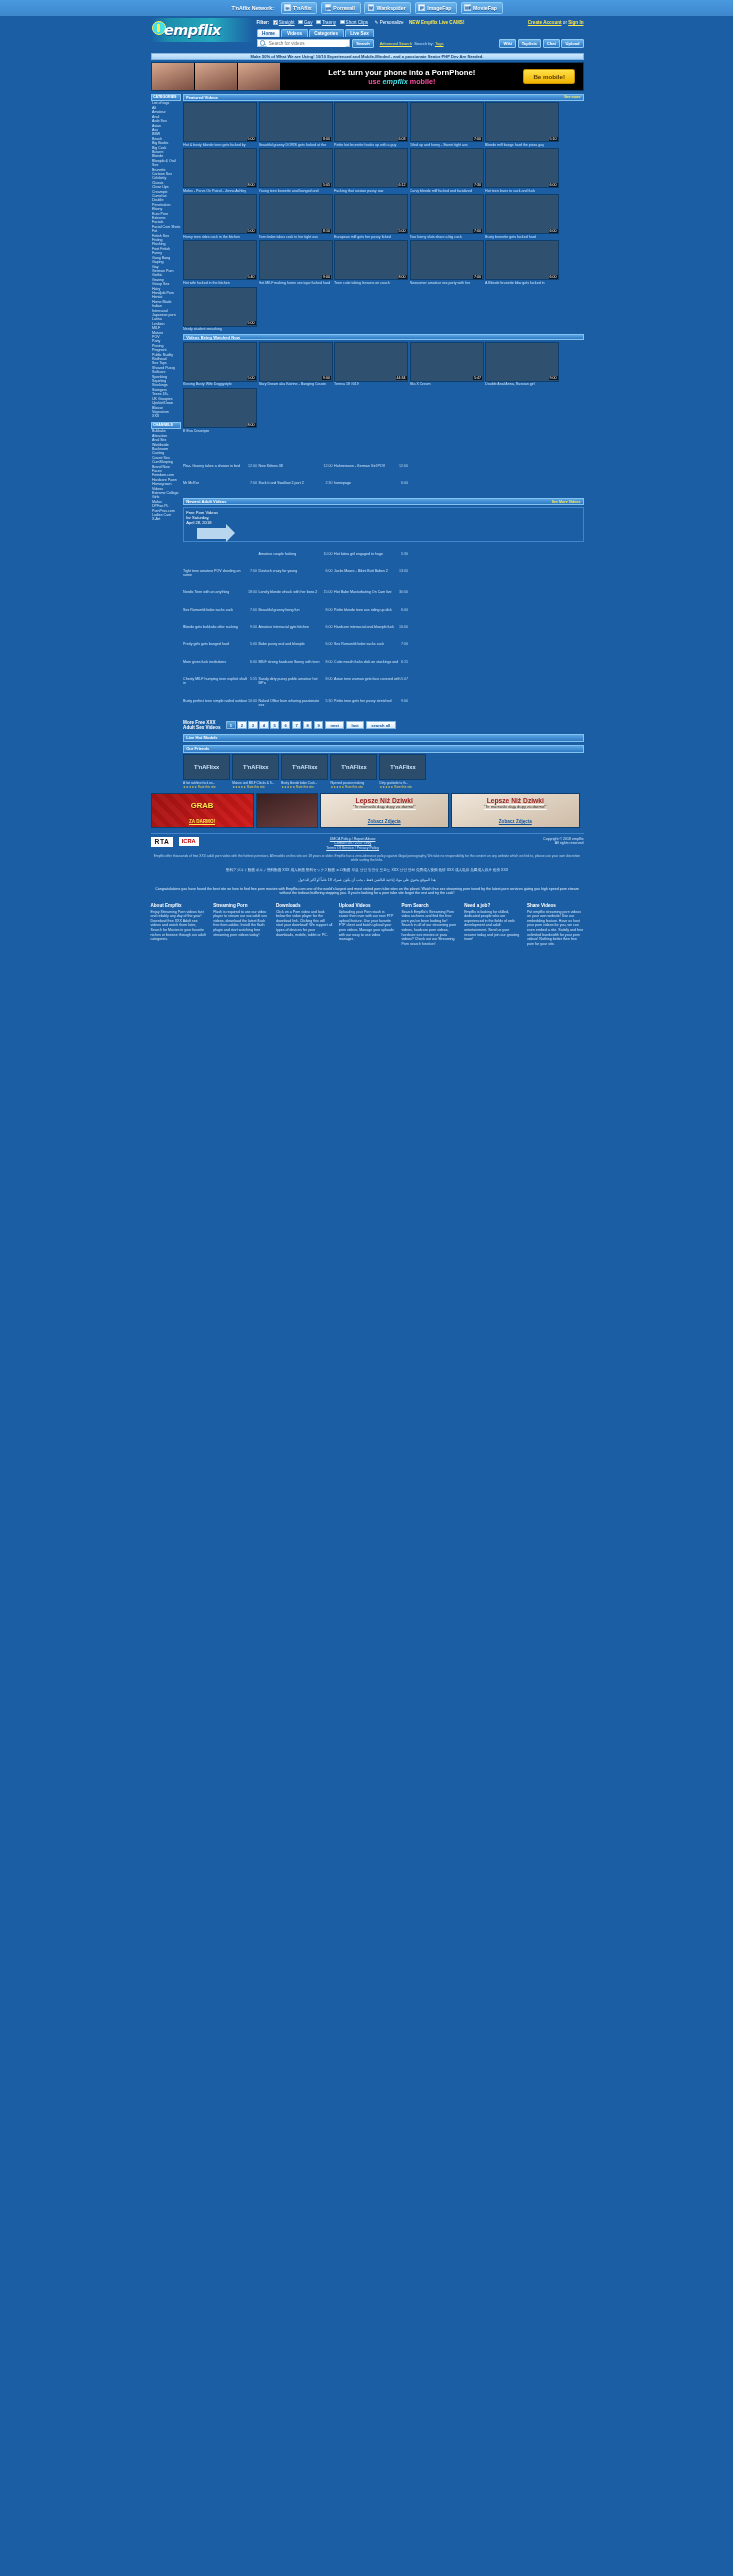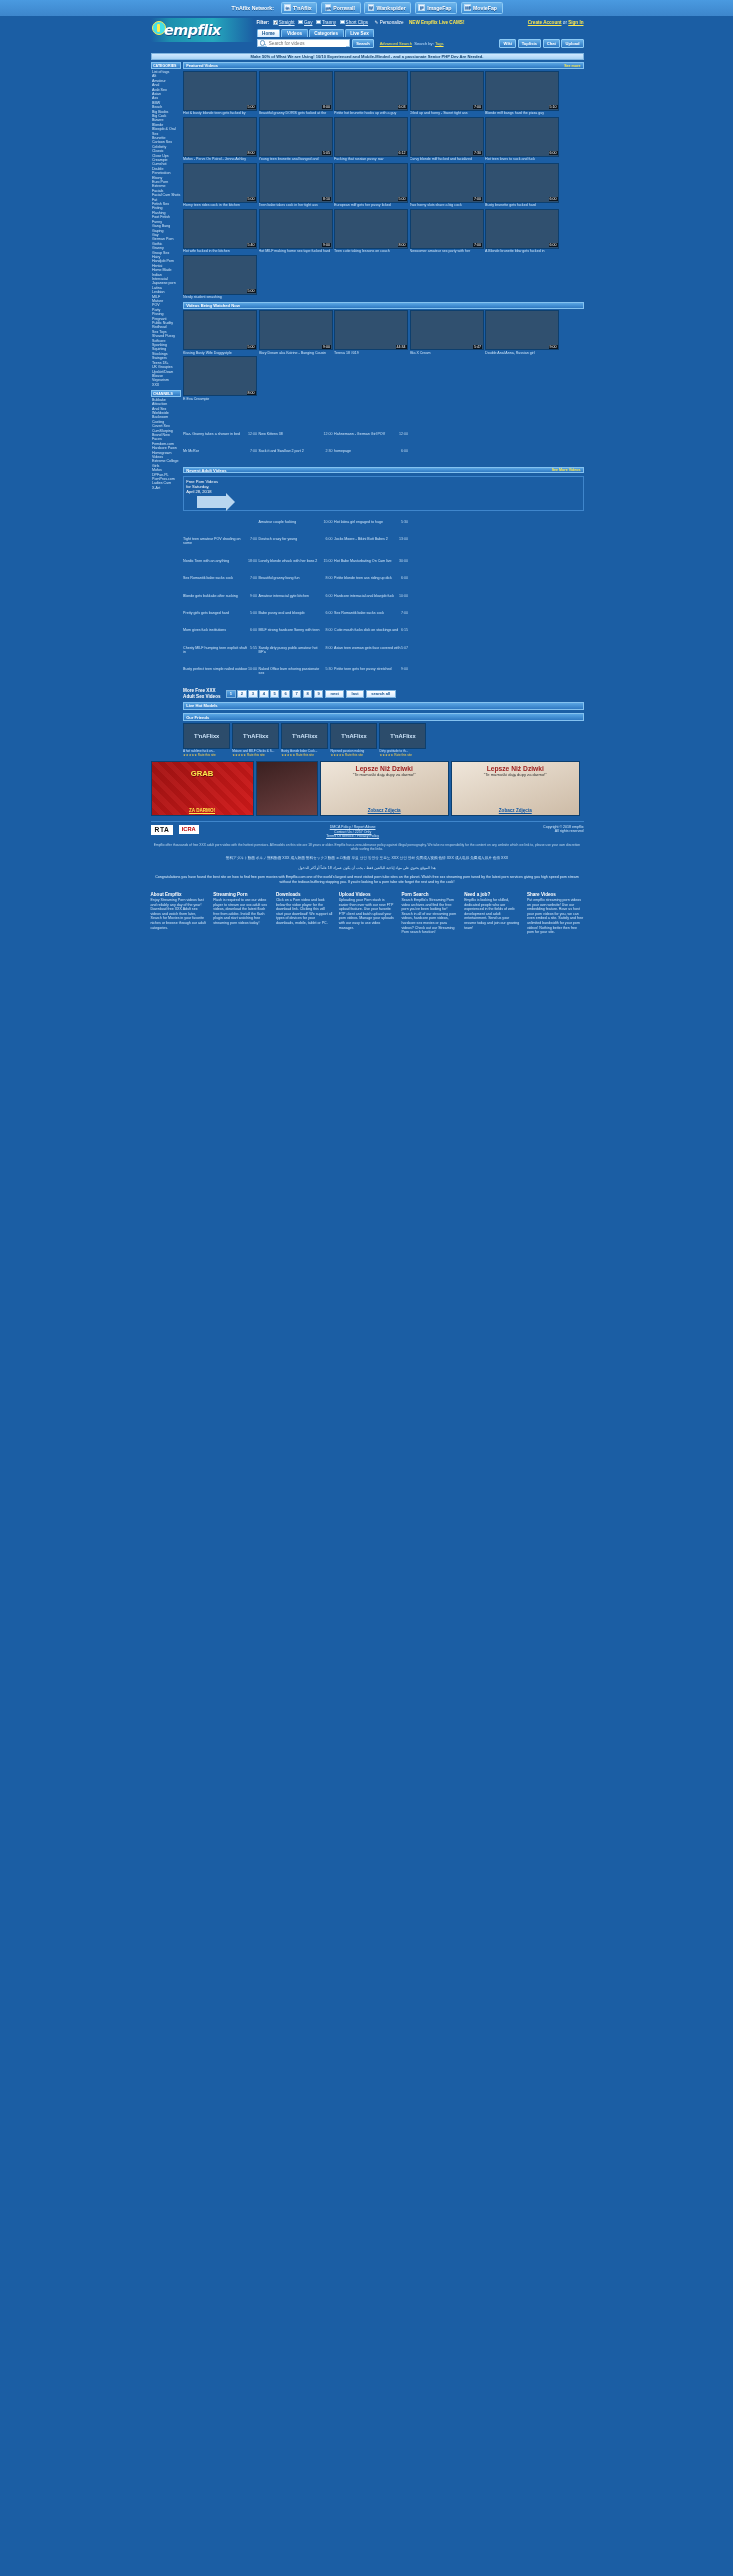--- a/index.html
+++ b/index.html
@@ -177,21 +177,21 @@
   }
   .friends { display:flex; gap:2.1px; }
   .fcard { width:47px; }
   .fcard .fimg { width:47px; height:26px; border:0.5px solid #0d3f6e; background:#2c4c6b;
      display:flex; align-items:center; justify-content:center; font-size:5.7px; font-weight:bold; color:#cfe6fb;}
   .fcard .fn { font-size:3.1px; color:#cfe6fb; margin-top:0.5px;}
   .fcard .fs { font-size:3.1px; color:#ffd24d; }
 
   
   .botbanners { width:433px; margin:4.1px auto 0; display:flex; gap:2.1px; }
-  .bb { height:55px; border:0.5px solid #0d3f6e; position:relative; overflow:hidden; }
+  .bb { height:35px; border:0.5px solid #0d3f6e; position:relative; overflow:hidden;text-decoration:underline; }
   .bb1 { width:103px; background:linear-gradient(135deg,#7a1414,#d32020); }
   .bb2 { width:62px; background:linear-gradient(160deg,#3a2020,#6e4040); }
   .bb3 { width:129px; background:linear-gradient(160deg,#efe6da,#cdbba6); }
   .bb4 { width:129px; background:linear-gradient(160deg,#efe6da,#cdbba6); }
   .bb-hd { font-size:6.7px; font-weight:bold; color:#9b1b1b; text-align:center; padding-top:3.1px;}
   .bb-sub { font-size:4.1px; color:#333; text-align:center; }
   .bb-cta { font-size:4.6px; font-weight:bold; color:#0d55a0; text-decoration:underline; text-align:center; position:absolute; bottom:2.6px; width:100%;}
   .bb1 .g1 { position:absolute; inset:0; background:
      repeating-linear-gradient(45deg,#b11 0 5.2px,#d32020 5.2px 10.3px); opacity:.5;}
   .bb1 .t { position:absolute; top:7.2px; width:100%; text-align:center; font-size:7.7px; font-weight:bold; color:#ffe94d;
@@ -305,20 +305,32 @@
         <a class="qbtn">Chat</a>
         <a class="qbtn">Upload</a>
       </div>
     </div>
   </div>
 
   <div class="promo">
     <span>Make 50% of What We are Using! 10/10 Experienced and Mobile-Minded - and a passionate Senior PHP Dev Are Needed.</span>
   </div>
 
+  <div class="bannerwrap">
+    <div class="bn-girls">
+        <div></div>
+        <div></div>
+        <div></div>
+      </div>
+    <div class="bn-mid">
+      <div class="l1">Let's turn your phone into a PornPhone!</div>
+      <div class="l2"><span>use </span><i>empflix</i><span> mobile!</span></div>
+    </div>
+    <div class="bn-btn">Be mobile!</div>
+  </div>
 
   <div class="main">
 
     <div class="side">
       <div class="side-h">CATEGORIES</div>
       <div class="side-list" id="cat-list">
           <a>List of tags</a>
           <a>Alt</a>
           <a>Amateur</a>
           <a>Anal</a>

